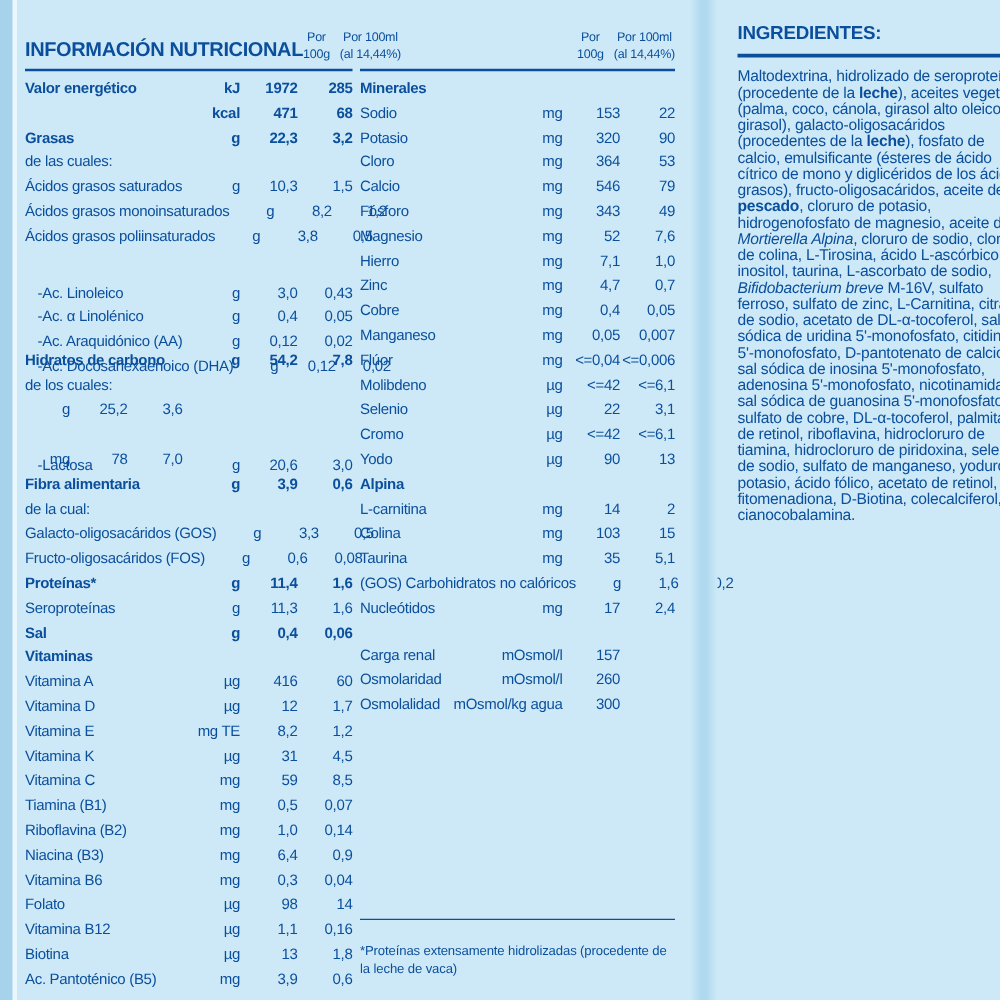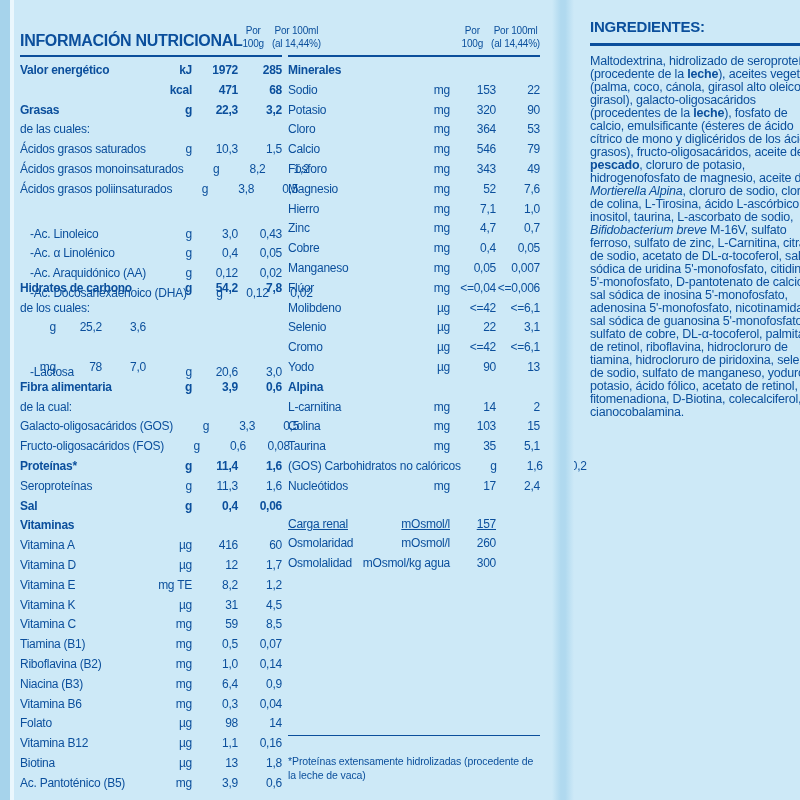--- a/index.html
+++ b/index.html
@@ -34,21 +34,21 @@
   .nrow{display:flex;align-items:baseline;height:19.8px;line-height:19.8px;
         font-size:12px;letter-spacing:-0.25px;white-space:nowrap;}
   .cell{display:block;}
   .cell.lbl{flex:1;overflow:visible;}
   .cell.unit{width:36px;text-align:right;flex:none;}
   .cell.v1{width:46px;text-align:right;flex:none;}
   .cell.v2{width:44px;text-align:right;flex:none;}
   .nrow.bold{font-weight:bold;}
   .nrow.section{font-weight:bold;}
   .nrow.sub .cell.lbl{padding-left:10px;margin-top:25px;}
-  .nrow.gapbefore{margin-top:18px;text-decoration:underline;}
+  .nrow.gapbefore{margin-top:18px;}
   .nrow.wideunit .cell.lbl{flex:none;}
   .nrow.wideunit .cell.unit{flex:1;width:auto;}
 
   
   .footnote{position:absolute;left:0;bottom:18px;width:252px;
             border-top:1px solid #0b4f9c;padding-top:18px;
             font-size:10.5px;line-height:14px;letter-spacing:-0.1px;}
 
   
   .ing-title{font-weight:bold;font-size:15px;letter-spacing:-0.2px;padding-top:18px;}

